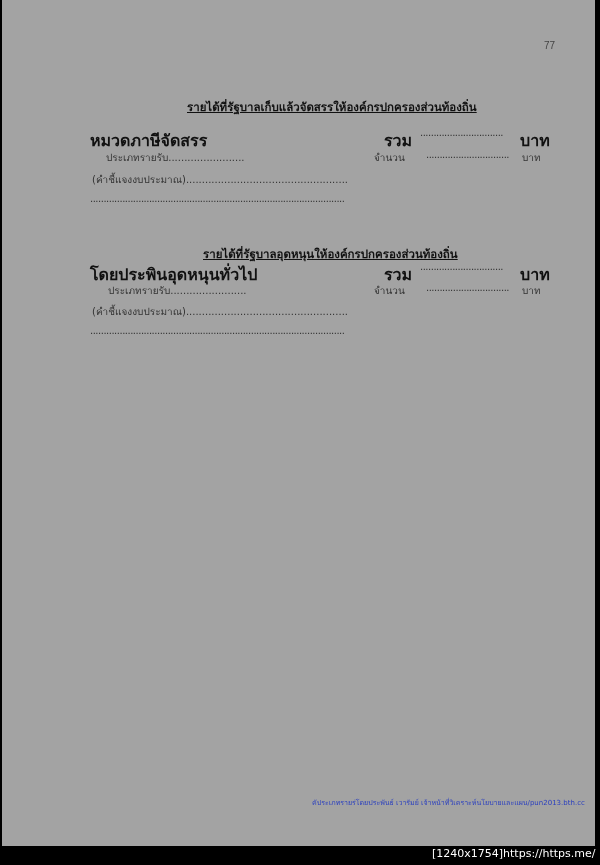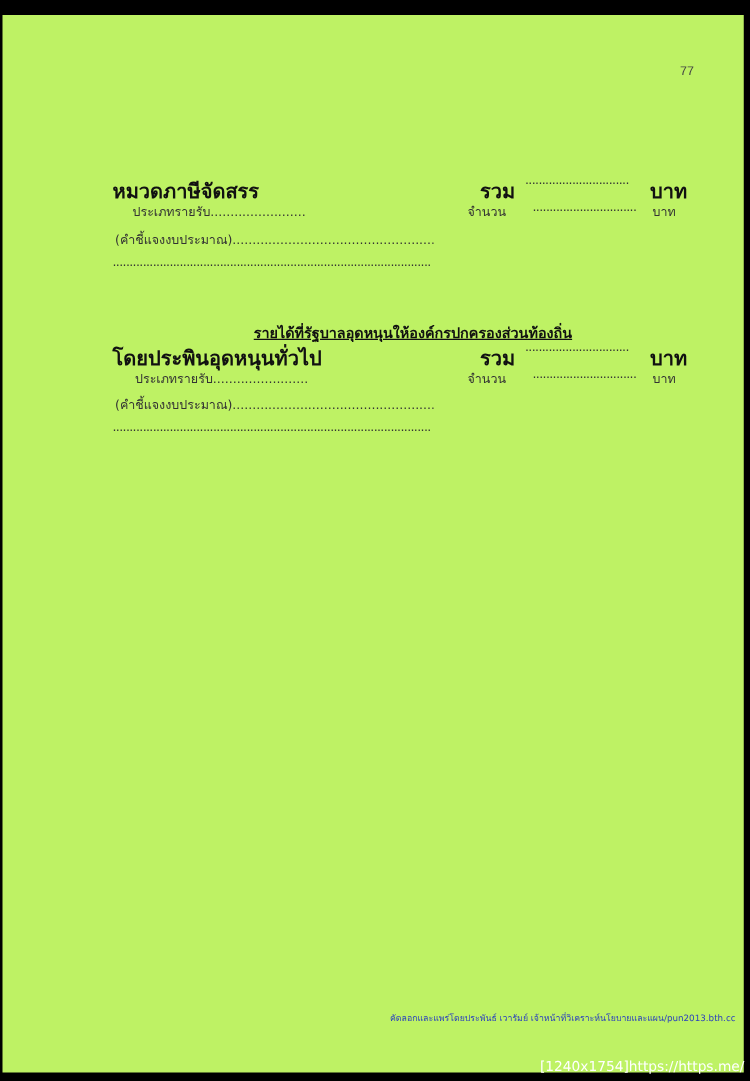--- a/index.html
+++ b/index.html
@@ -1,37 +1,38 @@
 <!DOCTYPE html>
 <html><head>
   <meta charset="utf-8">
   <style>
     html, body { margin:0; padding:0; }
     body {
       width:600px; height:865px; background:#000; position:relative; overflow:hidden;
       font-family:"DejaVu Sans", "Liberation Sans", sans-serif; color:#222;
     }
     .page {
-      position:absolute; left:2px; top:12px; width:593px; height:846px; background:#bef264;
+      position:absolute; left:2px; top:0; width:593px; height:846px; background:#a3a3a3;
     }
     .abs { position:absolute; white-space:nowrap; }
     .pagenum { left:542px; top:40px; font-size:10px; color:#444; font-family:"Liberation Sans", sans-serif; }
     .title { font-size:11.5px; font-weight:bold; text-decoration:underline; color:#111; }
     .bold { font-weight:bold; font-size:16px; color:#111; }
     .reg { font-size:10px; color:#333; }
     .dots { font-size:10px; color:#333; letter-spacing:-0.5px; overflow:hidden; }
     .footer { left:310px; top:797px; font-size:7px; color:#2a3fbf; }
     .watermark { position:absolute; left:432px; top:847px; font-size:11px; color:#fff; font-family:"DejaVu Sans", sans-serif; white-space:nowrap; }
   </style>
 </head>
 <body>
 
 <div class="page">
   <div class="abs pagenum">77</div>
 
+  <div class="abs title" style="left:185px; top:98px;">รายได้ที่รัฐบาลเก็บแล้วจัดสรรให้องค์กรปกครองส่วนท้องถิ่น</div>
   <div class="abs bold" style="left:88px; top:128px;">หมวดภาษีจัดสรร</div>
   <div class="abs bold" style="left:382px; top:128px;">รวม</div>
   <div class="abs dots" style="left:418px; top:127px; width:90px;">...............................</div>
   <div class="abs bold" style="left:518px; top:128px;">บาท</div>
 
   <div class="abs reg" style="left:104px; top:150px;">ประเภทรายรับ........................</div>
   <div class="abs reg" style="left:372px; top:150px;">จำนวน</div>
   <div class="abs dots" style="left:424px; top:149px; width:84px;">...............................</div>
   <div class="abs reg" style="left:520px; top:150px;">บาท</div>
 
@@ -45,16 +46,16 @@
   <div class="abs bold" style="left:518px; top:262px;">บาท</div>
 
   <div class="abs reg" style="left:106px; top:283px;">ประเภทรายรับ........................</div>
   <div class="abs reg" style="left:372px; top:283px;">จำนวน</div>
   <div class="abs dots" style="left:424px; top:282px; width:84px;">...............................</div>
   <div class="abs reg" style="left:520px; top:283px;">บาท</div>
 
   <div class="abs reg" style="left:90px; top:304px; width:255px; overflow:hidden;">(คำชี้แจงงบประมาณ)..........................................................</div>
   <div class="abs dots" style="left:88px; top:325px; width:256px;">...............................................................................................</div>
 
-  <div class="abs footer">คัดลอกและแพร่โดยประพันธ์ เวารัมย์ เจ้าหน้าที่วิเคราะห์นโยบายและแผน/pun2013.bth.cc</div>
+  <div class="abs footer">คัประเภทรายร่โดยประพันธ์ เวารัมย์ เจ้าหน้าที่วิเคราะห์นโยบายและแผน/pun2013.bth.cc</div>
 </div>
 
 <div class="watermark">[1240x1754]https://https.me/</div>
 
 </body></html>

